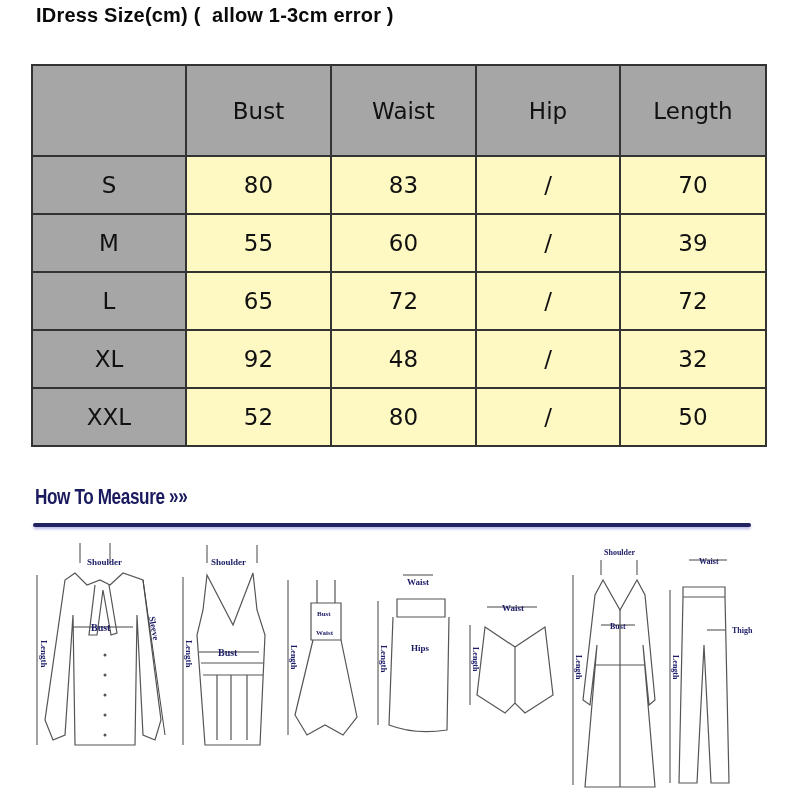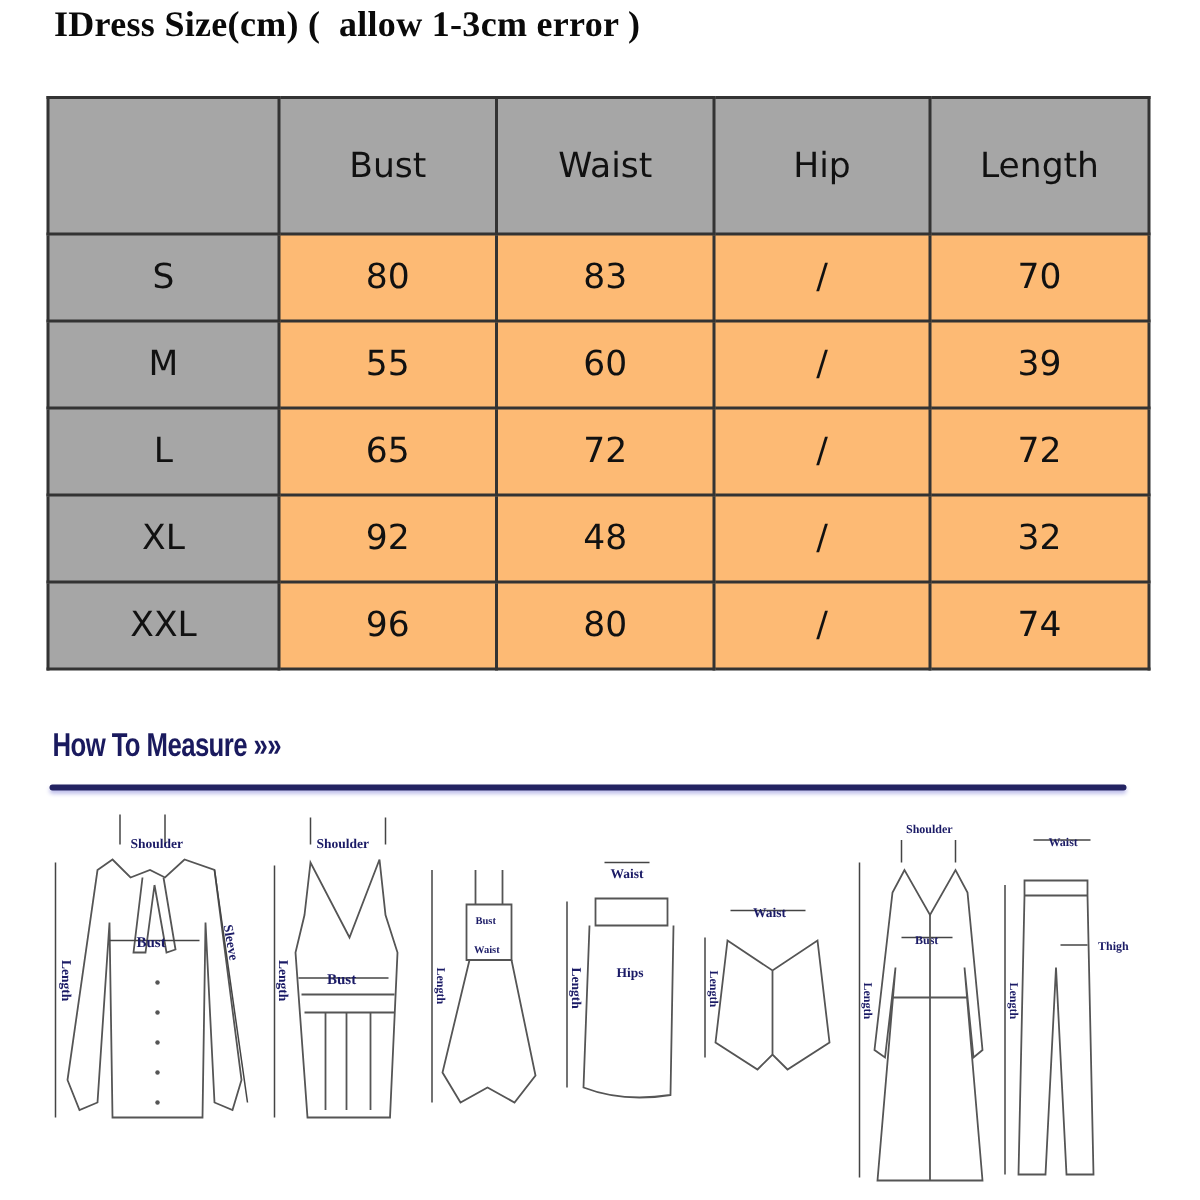--- a/index.html
+++ b/index.html
@@ -1,21 +1,21 @@
 <!DOCTYPE html>
 <html><head>
 <meta charset="utf-8">
 <style>
   html, body { margin:0; padding:0; background:#ffffff; }
   body { width:800px; height:800px; position:relative; overflow:hidden; font-family:"DejaVu Sans", sans-serif; color:#111; }
-  .title { position:absolute; left:36px; top:4px; font-family:Liberation Serif, serif; font-weight:bold; font-size:24px; letter-spacing:0.2px; color:#0a0a0a; white-space:pre; }
+  .title { position:absolute; left:36px; top:4px; font-family:Liberation Sans, sans-serif; font-weight:bold; font-size:20px; letter-spacing:0.2px; color:#0a0a0a; white-space:pre; }
   table.size { position:absolute; left:31px; top:64px; border-collapse:collapse; table-layout:fixed; width:734px; }
   table.size td, table.size th { border:2px solid #333; text-align:center; vertical-align:middle; font-family:"DejaVu Sans", sans-serif; font-weight:normal; font-size:23px; color:#111; padding:0; }
   table.size thead th { height:89px; background:#a6a6a6; }
-  table.size tbody td { height:56px; background:#fdba74; }
+  table.size tbody td { height:56px; background:#fef9c3; }
   table.size tbody td.size-label { background:#a6a6a6; }
   .hdr { position:absolute; left:35px; top:484px; font-family:"Liberation Sans", sans-serif; font-weight:bold; font-size:22px; color:#1a1a5e; transform:scaleX(0.78); transform-origin:left center; letter-spacing:-0.5px; }
   .rule { position:absolute; left:33px; top:523px; width:718px; height:4px; background:#232362; border-radius:2px; box-shadow:0 2px 3px #b8b8e8; }
   .sketches { position:absolute; left:25px; top:535px; width:760px; height:260px; }
   .lbl { font-family:"Liberation Serif", serif; font-weight:bold; fill:#1b1b66; }
   .g { stroke:#555; fill:none; stroke-width:1.2; }
   .d { stroke:#444; fill:none; stroke-width:1; }
 </style>
 </head>
 <body>
@@ -63,24 +63,24 @@
     </tr>
     <tr>
       <td class="size-label">XL</td>
       <td>92</td>
       <td>48</td>
       <td>/</td>
       <td>32</td>
     </tr>
     <tr>
       <td class="size-label">XXL</td>
-      <td>96</td>
+      <td>52</td>
       <td>80</td>
       <td>/</td>
-      <td>74</td>
+      <td>50</td>
     </tr>
   </tbody>
 </table>
 
 <div class="hdr">How To Measure »»</div>
 <div class="rule"></div>
 
 <svg class="sketches" viewBox="0 0 760 260">
 
   <g>

